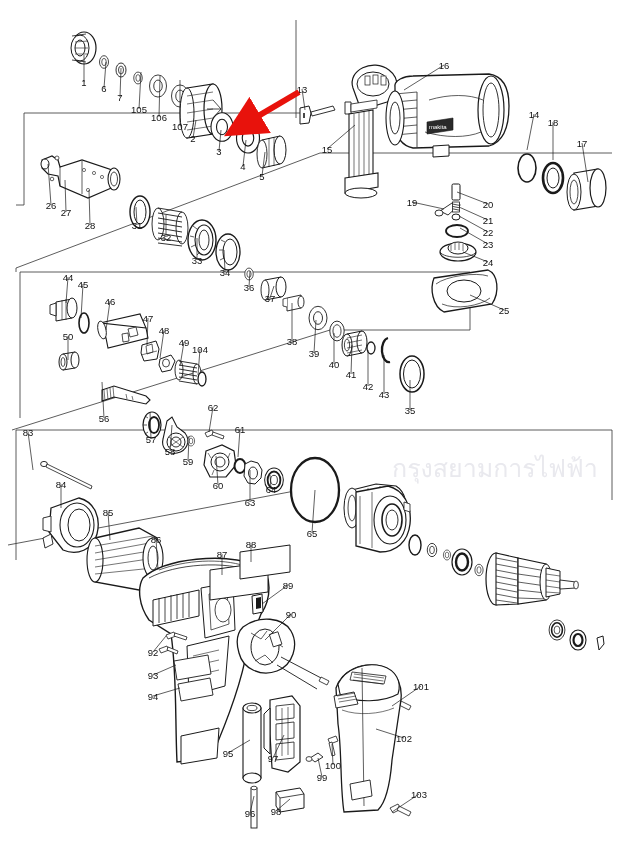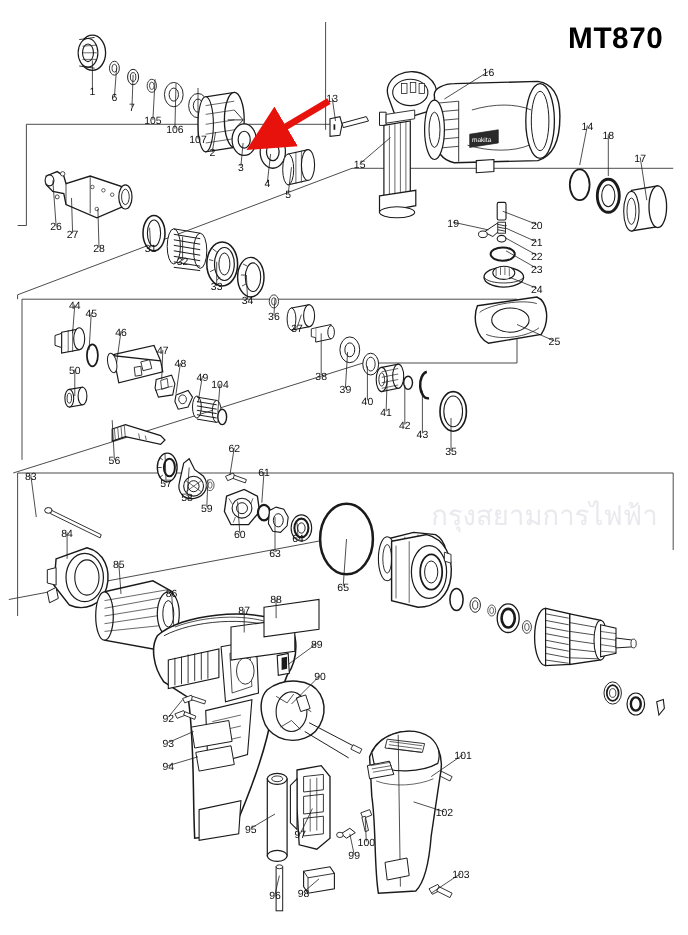--- a/index.html
+++ b/index.html
@@ -723,15 +723,14 @@
         <text x="419" y="798" class="lbl" text-anchor="middle">103</text>
       </g>
 
     <g>
       <line id="hl-arrow" x1="299" y1="92" x2="255" y2="118" stroke="#e8120c" stroke-width="6" marker-end="url(#arrowhead)"></line>
     </g>
   </svg>
 
   <div class="watermark">กรุงสยามการไฟฟ้า</div>
 
-  <div class="model-title">MT870</div>
 
 </div>
 
 </body></html>

